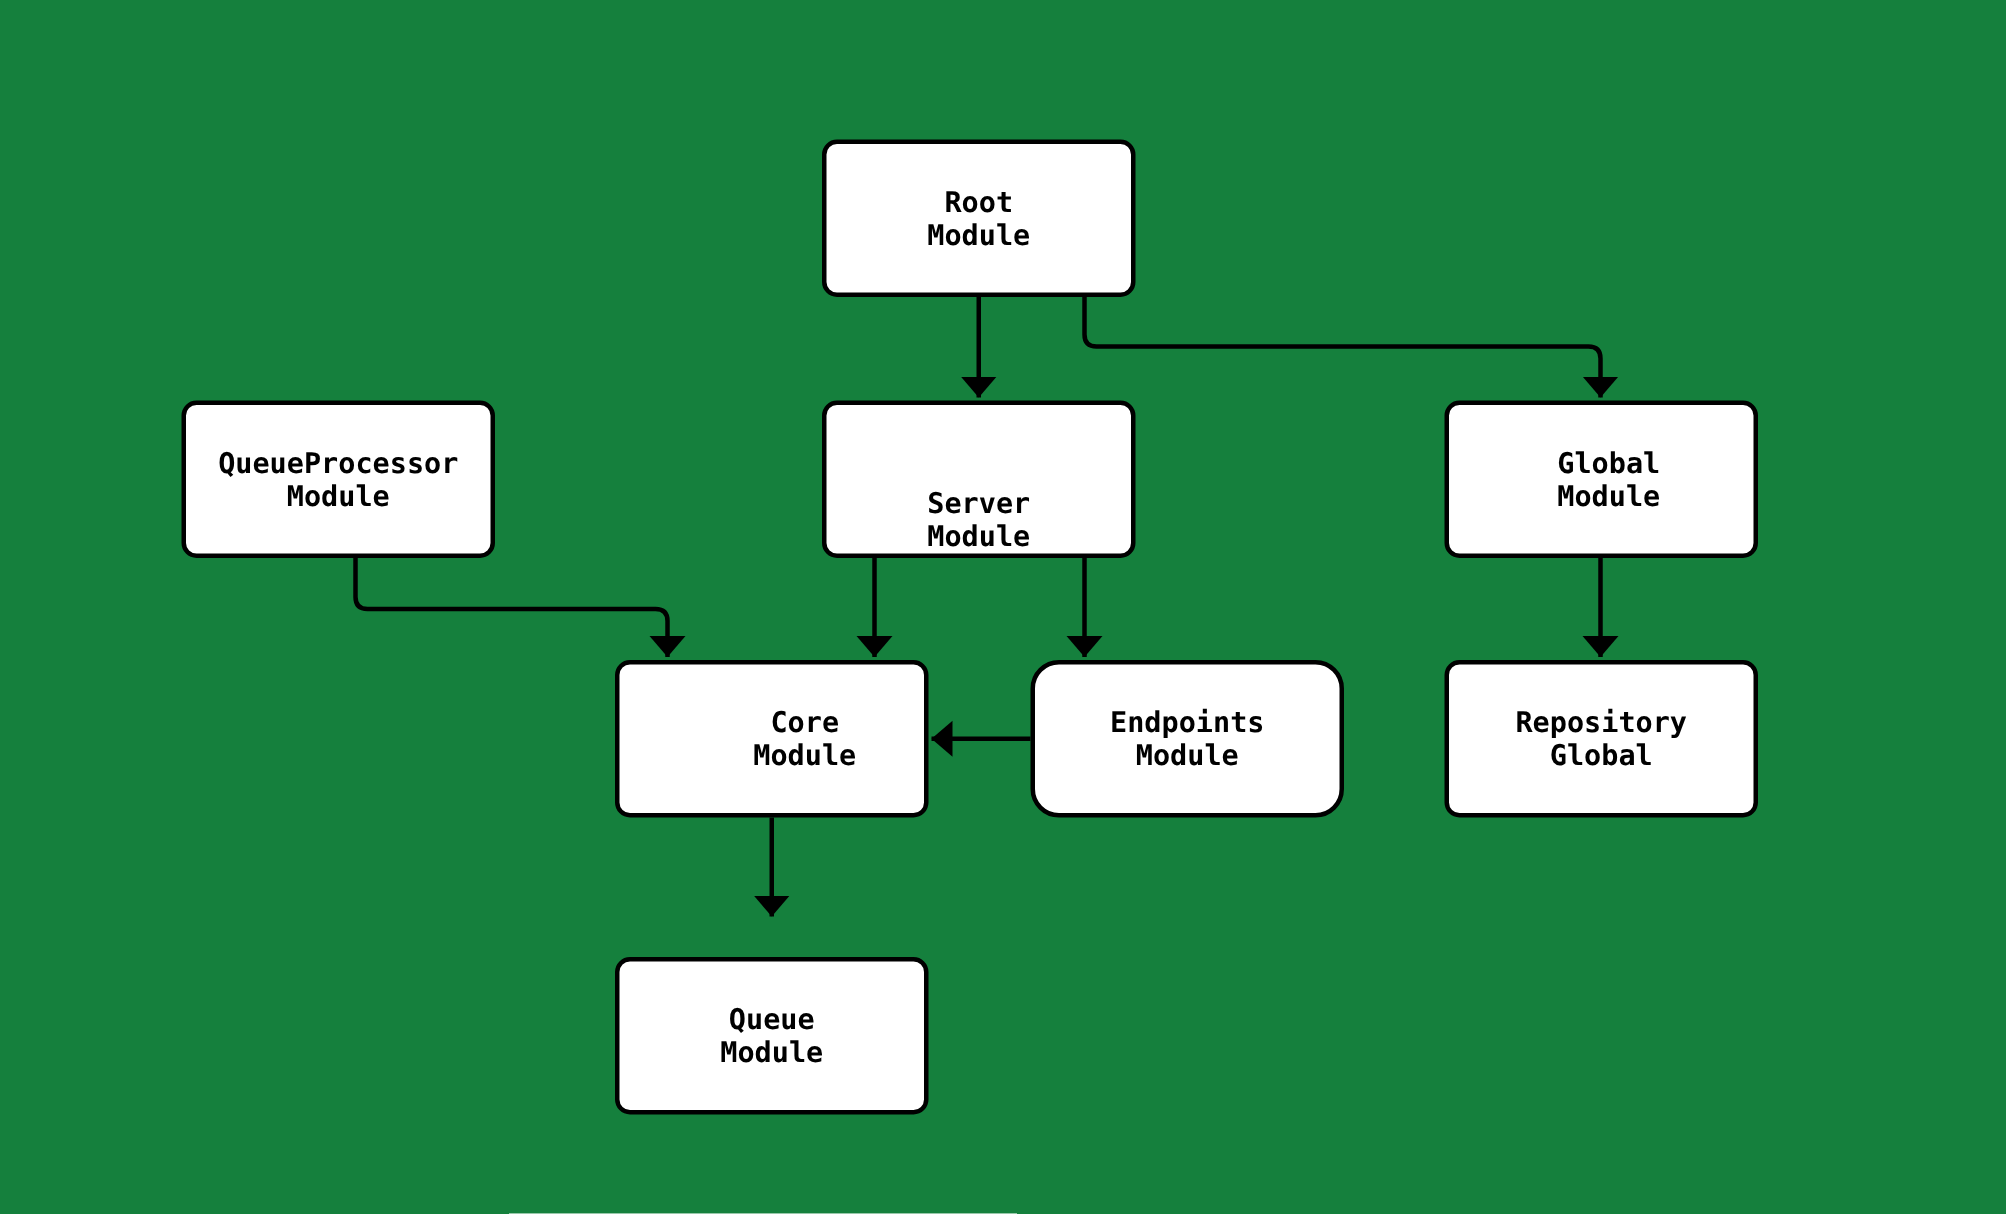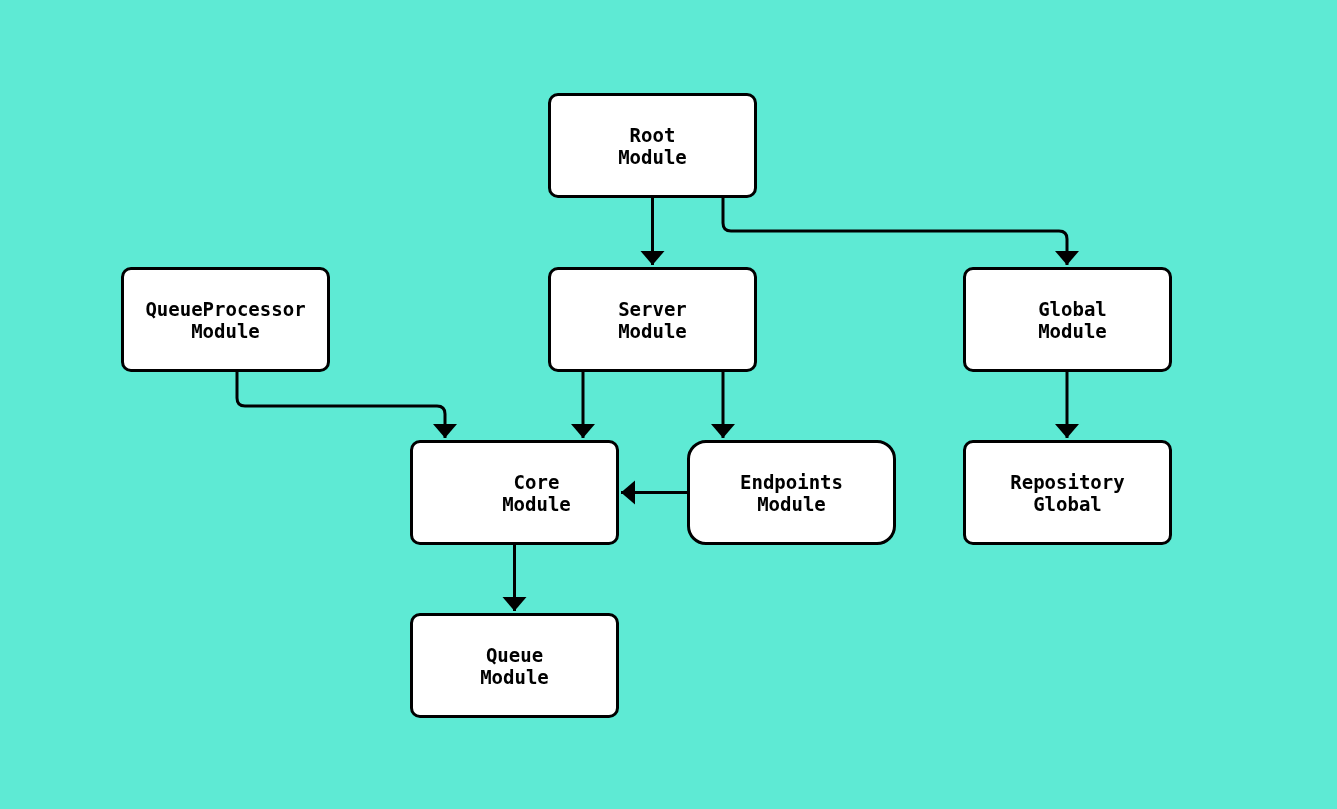--- a/index.html
+++ b/index.html
@@ -4,21 +4,21 @@
 <style>
   html, body {
     margin: 0;
     padding: 0;
     background: #ffffff;
   }
   #canvas {
     position: relative;
     width: 1337px;
     height: 809px;
-    background: #5eead4;
+    background: #15803d;
     overflow: hidden;
     font-family: "DejaVu Sans Mono", "Liberation Mono", monospace;
   }
   #edges-svg {
     position: absolute;
     left: 0;
     top: 0;
     width: 1337px;
     height: 809px;
   }
@@ -44,26 +44,26 @@
     font-weight: bold;
     font-size: 19px;
     line-height: 22px;
     color: #000000;
     text-align: center;
     white-space: pre-line;
     letter-spacing: 0px;
   }
   .n-root          { left: 548px; top: 93px;  }
   .n-queueprocessor{ left: 121px; top: 267px; }
-  .n-server        { left: 548px; top: 267px; }
+  .n-server        { left: 548px; top: 267px; align-items: flex-end; }
   .n-global        { left: 963px; top: 267px; padding-left: 10px; }
   .n-core          { left: 410px; top: 440px; padding-left: 44px; }
   .n-endpoints     { left: 687px; top: 440px; border-radius: 19px; }
   .n-repository    { left: 963px; top: 440px; }
-  .n-queue         { left: 410px; top: 613px; justify-content: center; }
+  .n-queue         { left: 410px; top: 638px; justify-content: center; }
 </style>
 </head>
 <body>
 
 <div id="canvas">
 
   <svg id="edges-svg" viewBox="0 0 1337 809" xmlns="http://www.w3.org/2000/svg">
     <defs>
       <marker id="arrowhead" markerUnits="userSpaceOnUse" markerWidth="16" markerHeight="26" refX="14" refY="12" orient="auto">
         <path d="M0,0 L14,12 L0,24 Z" fill="#000000"></path>

